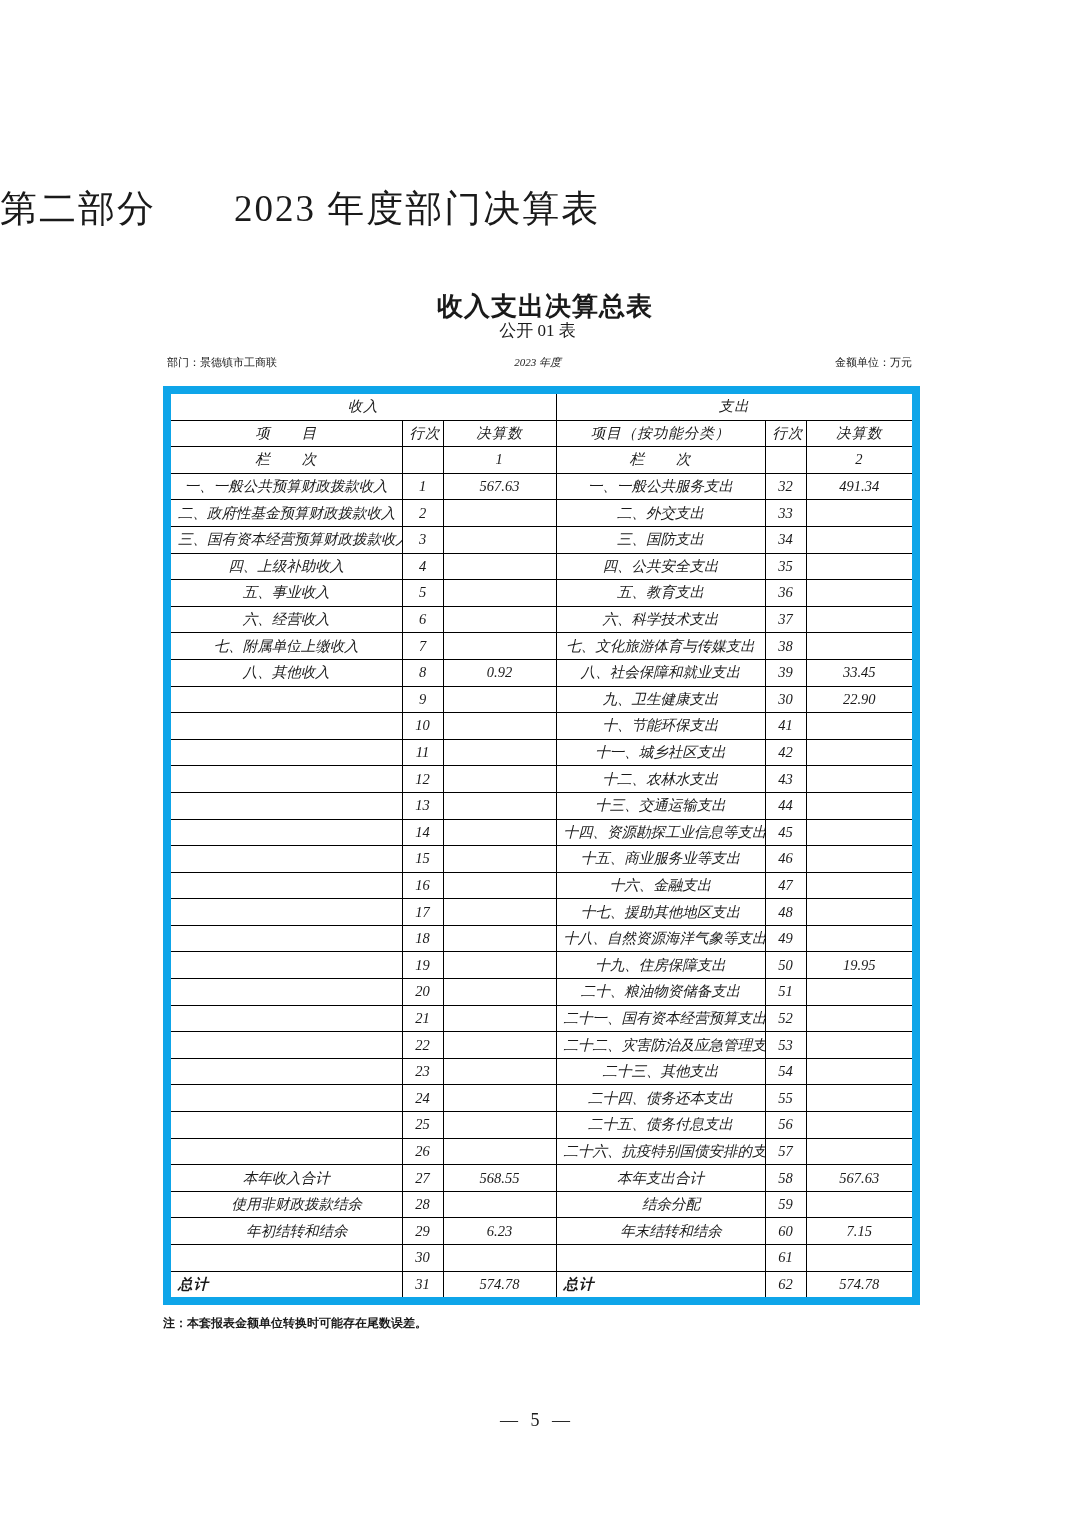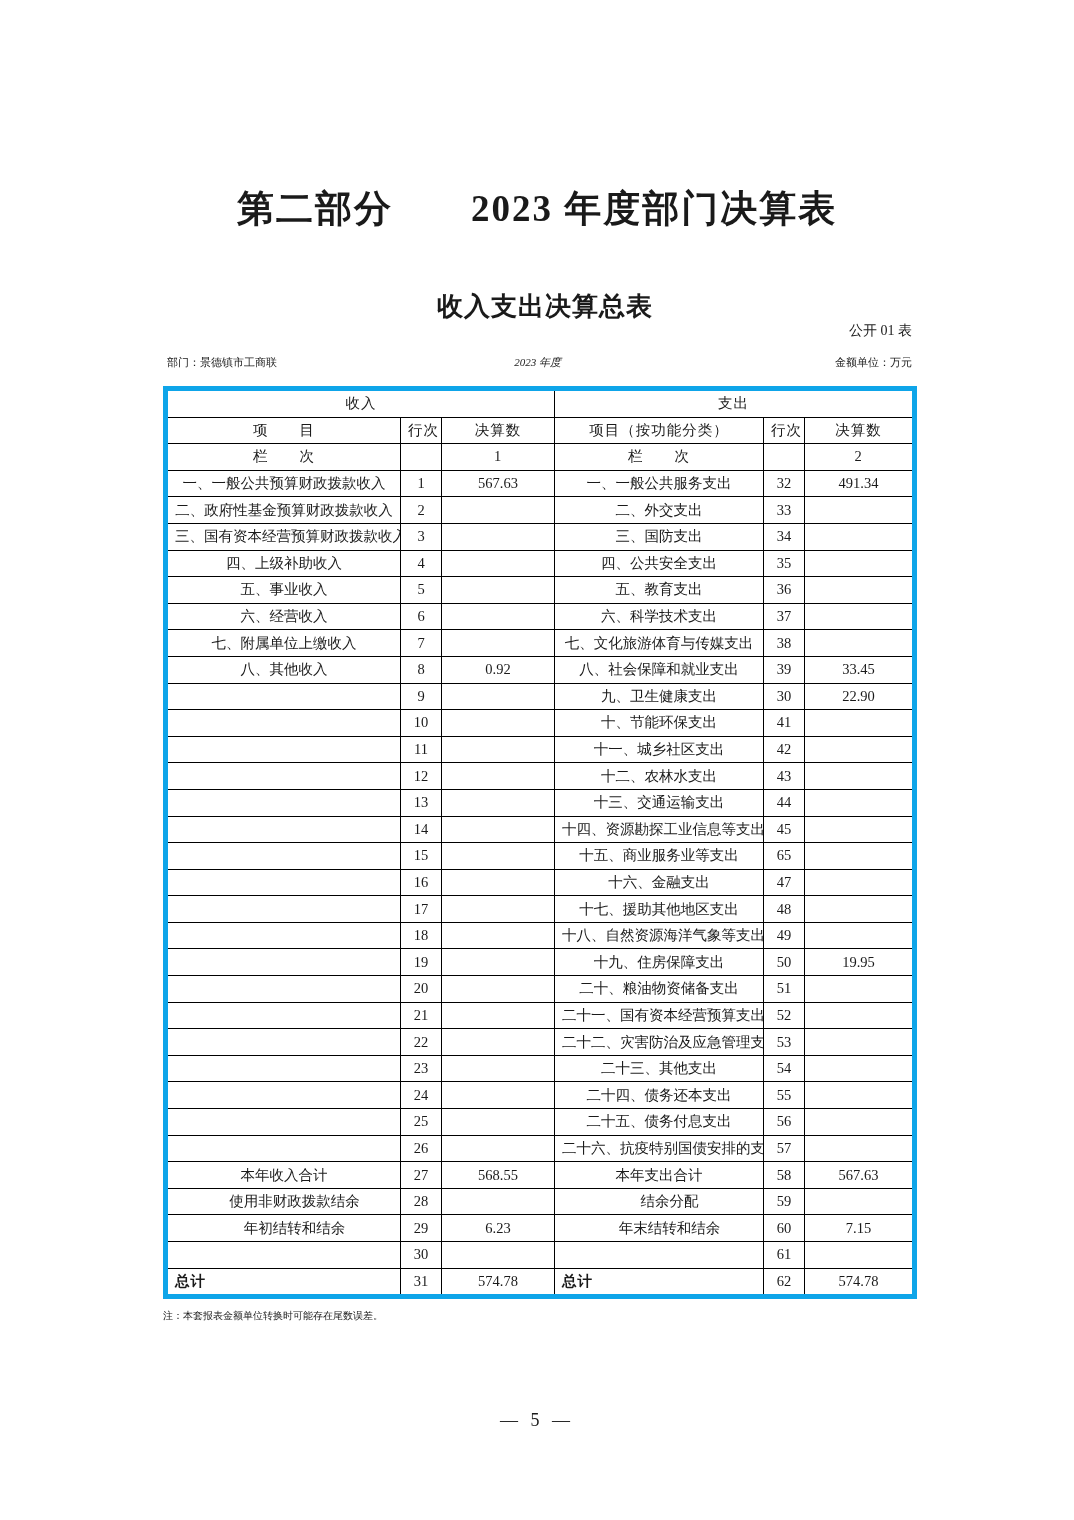--- a/index.html
+++ b/index.html
@@ -11,75 +11,77 @@
   }
   .page {
     position: relative;
     width: 1074px; height: 1520px;
     background: #ffffff;
     overflow: hidden;
   }
   .doc-title {
     position: absolute; top: 184px; left: 0;
     width: 100%; margin: 0;
-    text-align: center;
-    font-size: 37px; font-weight: 700;
+    text-align: left;
+    font-size: 37px; font-weight: 400;
     letter-spacing: 2px;
   }
   .table-title {
     position: absolute; top: 281px; left: 0;
     width: 100%; margin: 8px;
     text-align: center;
     font-size: 26px; font-weight: 700;
     letter-spacing: 1px;
   }
   .sheet {
     position: absolute; top: 320px; left: 163px;
     width: 749px;
   }
   .table-label {
-    text-align: right;
-    font-size: 14px; height: 22px; line-height: 22px;
+    text-align: center;
+    font-size: 17px; height: 22px; line-height: 22px;
   }
   .meta-row {
     position: relative;
     margin-top: 8px; height: 24px; line-height: 24px;
     font-size: 11px;
   }
   .meta-dept { position: absolute; left: 4px; }
   .meta-year { position: absolute; left: 50%; transform: translateX(-50%); font-style: italic; }
   .meta-unit { position: absolute; right: 0; }
   table.budget {
     margin-top: 12px;
     width: 749px;
     border-collapse: collapse;
     table-layout: fixed;
-    border: 5px solid #0ea5e9;
+    border: 8px solid #0ea5e9;
+    font-style: italic;
   }
   table.budget th, table.budget td {
     border: 1px solid #000;
     height: 25.6px;
     padding: 0 7px;
     font-size: 14.5px;
     font-weight: 400;
     white-space: nowrap;
     overflow: hidden;
     text-align: center;
     vertical-align: middle;
   }
   table.budget thead th { letter-spacing: 1px; }
   td.item { text-align: left; }
   td.item.indent { padding-left: 28px; margin-top: 17px; }
   td.item.total { text-align: left; font-weight: 700; letter-spacing: 1px; }
   td.rownum { text-align: center; }
   td.val { text-align: right; }
   .note {
     margin-top: 10px;
-    font-size: 10px;
+    font-size: 12px;
     text-align: left;
+    font-weight: bold;
   }
   .page-number {
     position: absolute; top: 1410px; left: 0;
     width: 100%;
     text-align: center;
     font-size: 18px;
     letter-spacing: 4px;
   }
 </style>
 </head>
@@ -243,21 +245,21 @@
             <td class="val"></td>
             <td class="item">十四、资源勘探工业信息等支出</td>
             <td class="rownum">45</td>
             <td class="val"></td>
           </tr>
           <tr>
             <td class="item"></td>
             <td class="rownum">15</td>
             <td class="val"></td>
             <td class="item">十五、商业服务业等支出</td>
-            <td class="rownum">65</td>
+            <td class="rownum">46</td>
             <td class="val"></td>
           </tr>
           <tr>
             <td class="item"></td>
             <td class="rownum">16</td>
             <td class="val"></td>
             <td class="item">十六、金融支出</td>
             <td class="rownum">47</td>
             <td class="val"></td>
           </tr>

